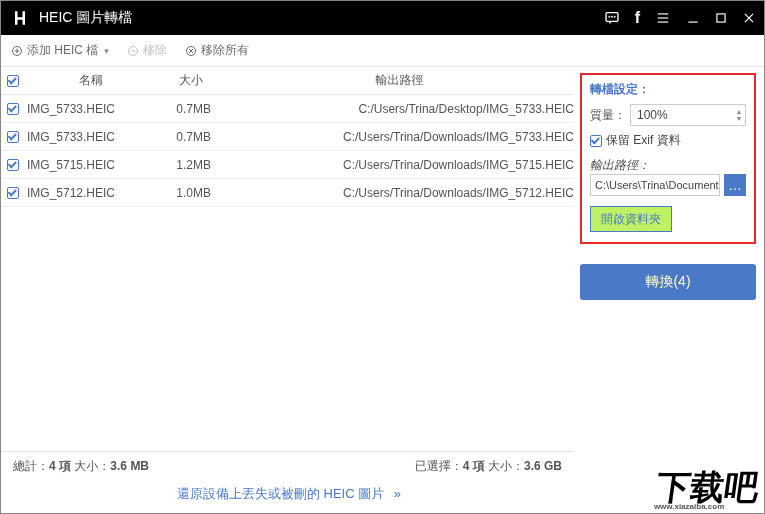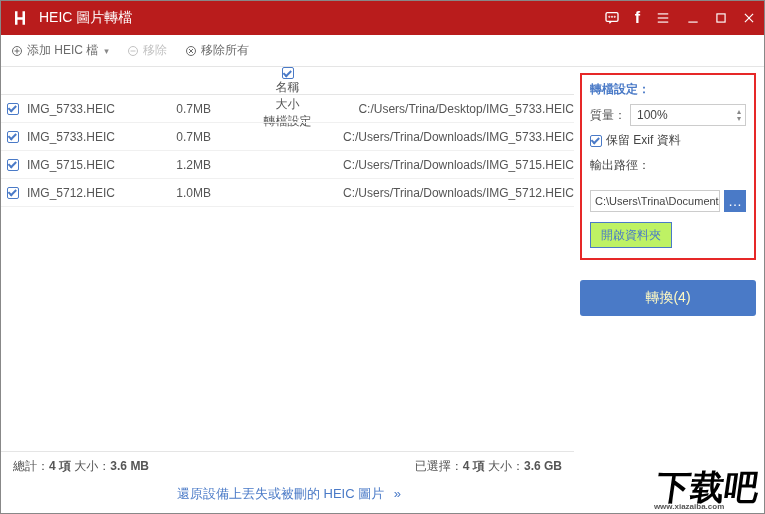--- a/index.html
+++ b/index.html
@@ -1,30 +1,30 @@
 <!DOCTYPE html>
 <html><head>
 <meta charset="utf-8">
 <style>
 * { margin: 0; padding: 0; box-sizing: border-box; }
 body { font-family: "Microsoft YaHei", Arial, sans-serif; font-size: 13px; background: #fff; }
 .window { width: 765px; height: 514px; border: 1px solid #888; display: flex; flex-direction: column; position: relative; }
-.titlebar { height: 34px; background: #b91c1c; color: #fff; display: flex; align-items: center; padding: 0 8px; }
+.titlebar { height: 34px; background: #000000; color: #fff; display: flex; align-items: center; padding: 0 8px; }
 .titlebar .logo { width: 22px; height: 22px; margin-right: 8px; display: inline-flex; align-items: center; justify-content: center; }
 .titlebar .title { font-size: 14px; flex: 1; }
 .titlebar .tb-icons { display: flex; gap: 14px; align-items: center; }
 .titlebar .tb-icon { color: #fff; cursor: pointer; font-size: 16px; display: inline-flex; align-items: center; }
 .toolbar { height: 32px; display: flex; align-items: center; padding: 0 10px; gap: 18px; border-bottom: 1px solid #e5e5e5; color: #6b6b6b; font-size: 12px; }
 .toolbar .tb-btn { display: inline-flex; align-items: center; gap: 4px; cursor: pointer; }
 .toolbar .disabled { color: #c2c2c2; cursor: default; }
 .toolbar .tb-btn svg { width: 12px; height: 12px; }
 .toolbar .caret { font-size: 9px; margin-left: 2px; color: #888; }
 .body { flex: 1; display: flex; min-height: 0; }
 .left { flex: 1; display: flex; flex-direction: column; min-width: 0; }
-.thead { height: 28px; display: flex; align-items: center; border-bottom: 1px solid #e5e5e5; color: #555; font-size: 12px; flex-direction: column; }
+.thead { height: 28px; display: flex; align-items: center; border-bottom: 1px solid #e5e5e5; color: #555; font-size: 12px; }
 .col-check { width: 24px; display: flex; align-items: center; justify-content: center; }
 .col-name { width: 132px; text-align: center; padding: 0 4px; }
 .col-size { width: 68px; text-align: center; }
 .col-path { flex: 1; text-align: center; }
 .rows { flex: 1; overflow: auto; }
 .row { height: 28px; display: flex; align-items: center; border-bottom: 1px solid #f0f0f0; color: #555; font-size: 12px; }
 .row .col-name { text-align: left; padding-left: 2px; white-space: nowrap; overflow: hidden; text-overflow: ellipsis; }
 .row .col-size { text-align: right; padding-right: 14px; }
 .row .col-path { text-align: right; padding-left: 6px; white-space: nowrap; overflow: hidden; text-overflow: ellipsis; }
 .cbx { width: 12px; height: 12px; border: 1px solid #4a7ac7; border-radius: 2px; display: inline-flex; align-items: center; justify-content: center; background: #fff; }
@@ -34,21 +34,21 @@
 .settings-title { color: #4a7ac7; font-weight: bold; margin-bottom: 6px; }
 .field-row { display: flex; align-items: center; margin-bottom: 6px; gap: 4px; }
 .field-label { color: #555; white-space: nowrap; }
 .select { flex: 1; height: 22px; border: 1px solid #ccc; display: flex; align-items: center; padding: 0 6px; position: relative; background: #fff; }
 .select .sval { flex: 1; }
 .select .sarr { color: #888; font-size: 10px; }
 .spinner { flex: 1; height: 22px; border: 1px solid #ccc; display: flex; align-items: center; padding: 0 4px 0 6px; background: #fff; }
 .spinner .sval { flex: 1; }
 .spinner .spins { display: flex; flex-direction: column; line-height: 7px; font-size: 8px; color: #888; }
 .exif-row { margin: 6px 0 8px 0; display: flex; align-items: center; gap: 4px; }
-.out-label { margin-bottom: 16px; }
+.out-label { margin-bottom: 0; font-style: italic; }
 .out-row { display: flex; gap: 4px; }
 .out-input { flex: 1; height: 22px; border: 1px solid #ccc; padding: 0 4px; font-size: 11px; color: #444; white-space: nowrap; overflow: hidden; display: flex; align-items: center; }
 .browse-btn { width: 22px; height: 22px; background: #4a7ac7; color: #fff; display: flex; align-items: center; justify-content: center; font-size: 14px; cursor: pointer; }
 .open-folder-btn { margin-top: 10px; border: 1px solid #4a7ac7; color: #4a7ac7; height: 26px; padding: 0 10px; display: inline-flex; align-items: center; cursor: pointer; background: #bef264; }
 .convert-btn { margin-top: 20px; height: 36px; background: #4a7ac7; color: #fef9c3; display: flex; align-items: center; justify-content: center; border-radius: 3px; font-size: 14px; cursor: pointer; }
 .statusbar { border-top: 1px solid #e5e5e5; padding: 6px 12px 2px 12px; color: #555; font-size: 12px; display: flex; justify-content: space-between; }
 .recover-row { text-align: center; padding: 8px 0 10px 0; color: #4a7ac7; font-size: 13px; }
 .recover-row .chev { color: #4a7ac7; margin-left: 6px; letter-spacing: -3px; }
 .watermark { position: absolute; right: 6px; bottom: 2px; font-family: "SimHei", sans-serif; font-weight: 900; transform: skewX(-8deg); }
 .watermark .big { font-size: 34px; color: #000; line-height: 30px; }
@@ -131,21 +131,21 @@
   </div>
 
   <div class="body">
     <div class="left">
       <div class="thead">
         <div class="col-check">
             <span class="cbx checked"></span>
           </div>
         <div class="col-name">名稱</div>
         <div class="col-size">大小</div>
-        <div class="col-path">轉檔設定</div>
+        <div class="col-path">輸出路徑</div>
       </div>
       <div class="rows" id="rows">
           <div class="row">
             <div class="col-check">
               <span class="cbx checked"></span>
             </div>
             <div class="col-name">IMG_5733.HEIC</div>
             <div class="col-size">0.7MB</div>
             <div class="col-path">C:/Users/Trina/Desktop/IMG_5733.HEIC</div>
           </div>

